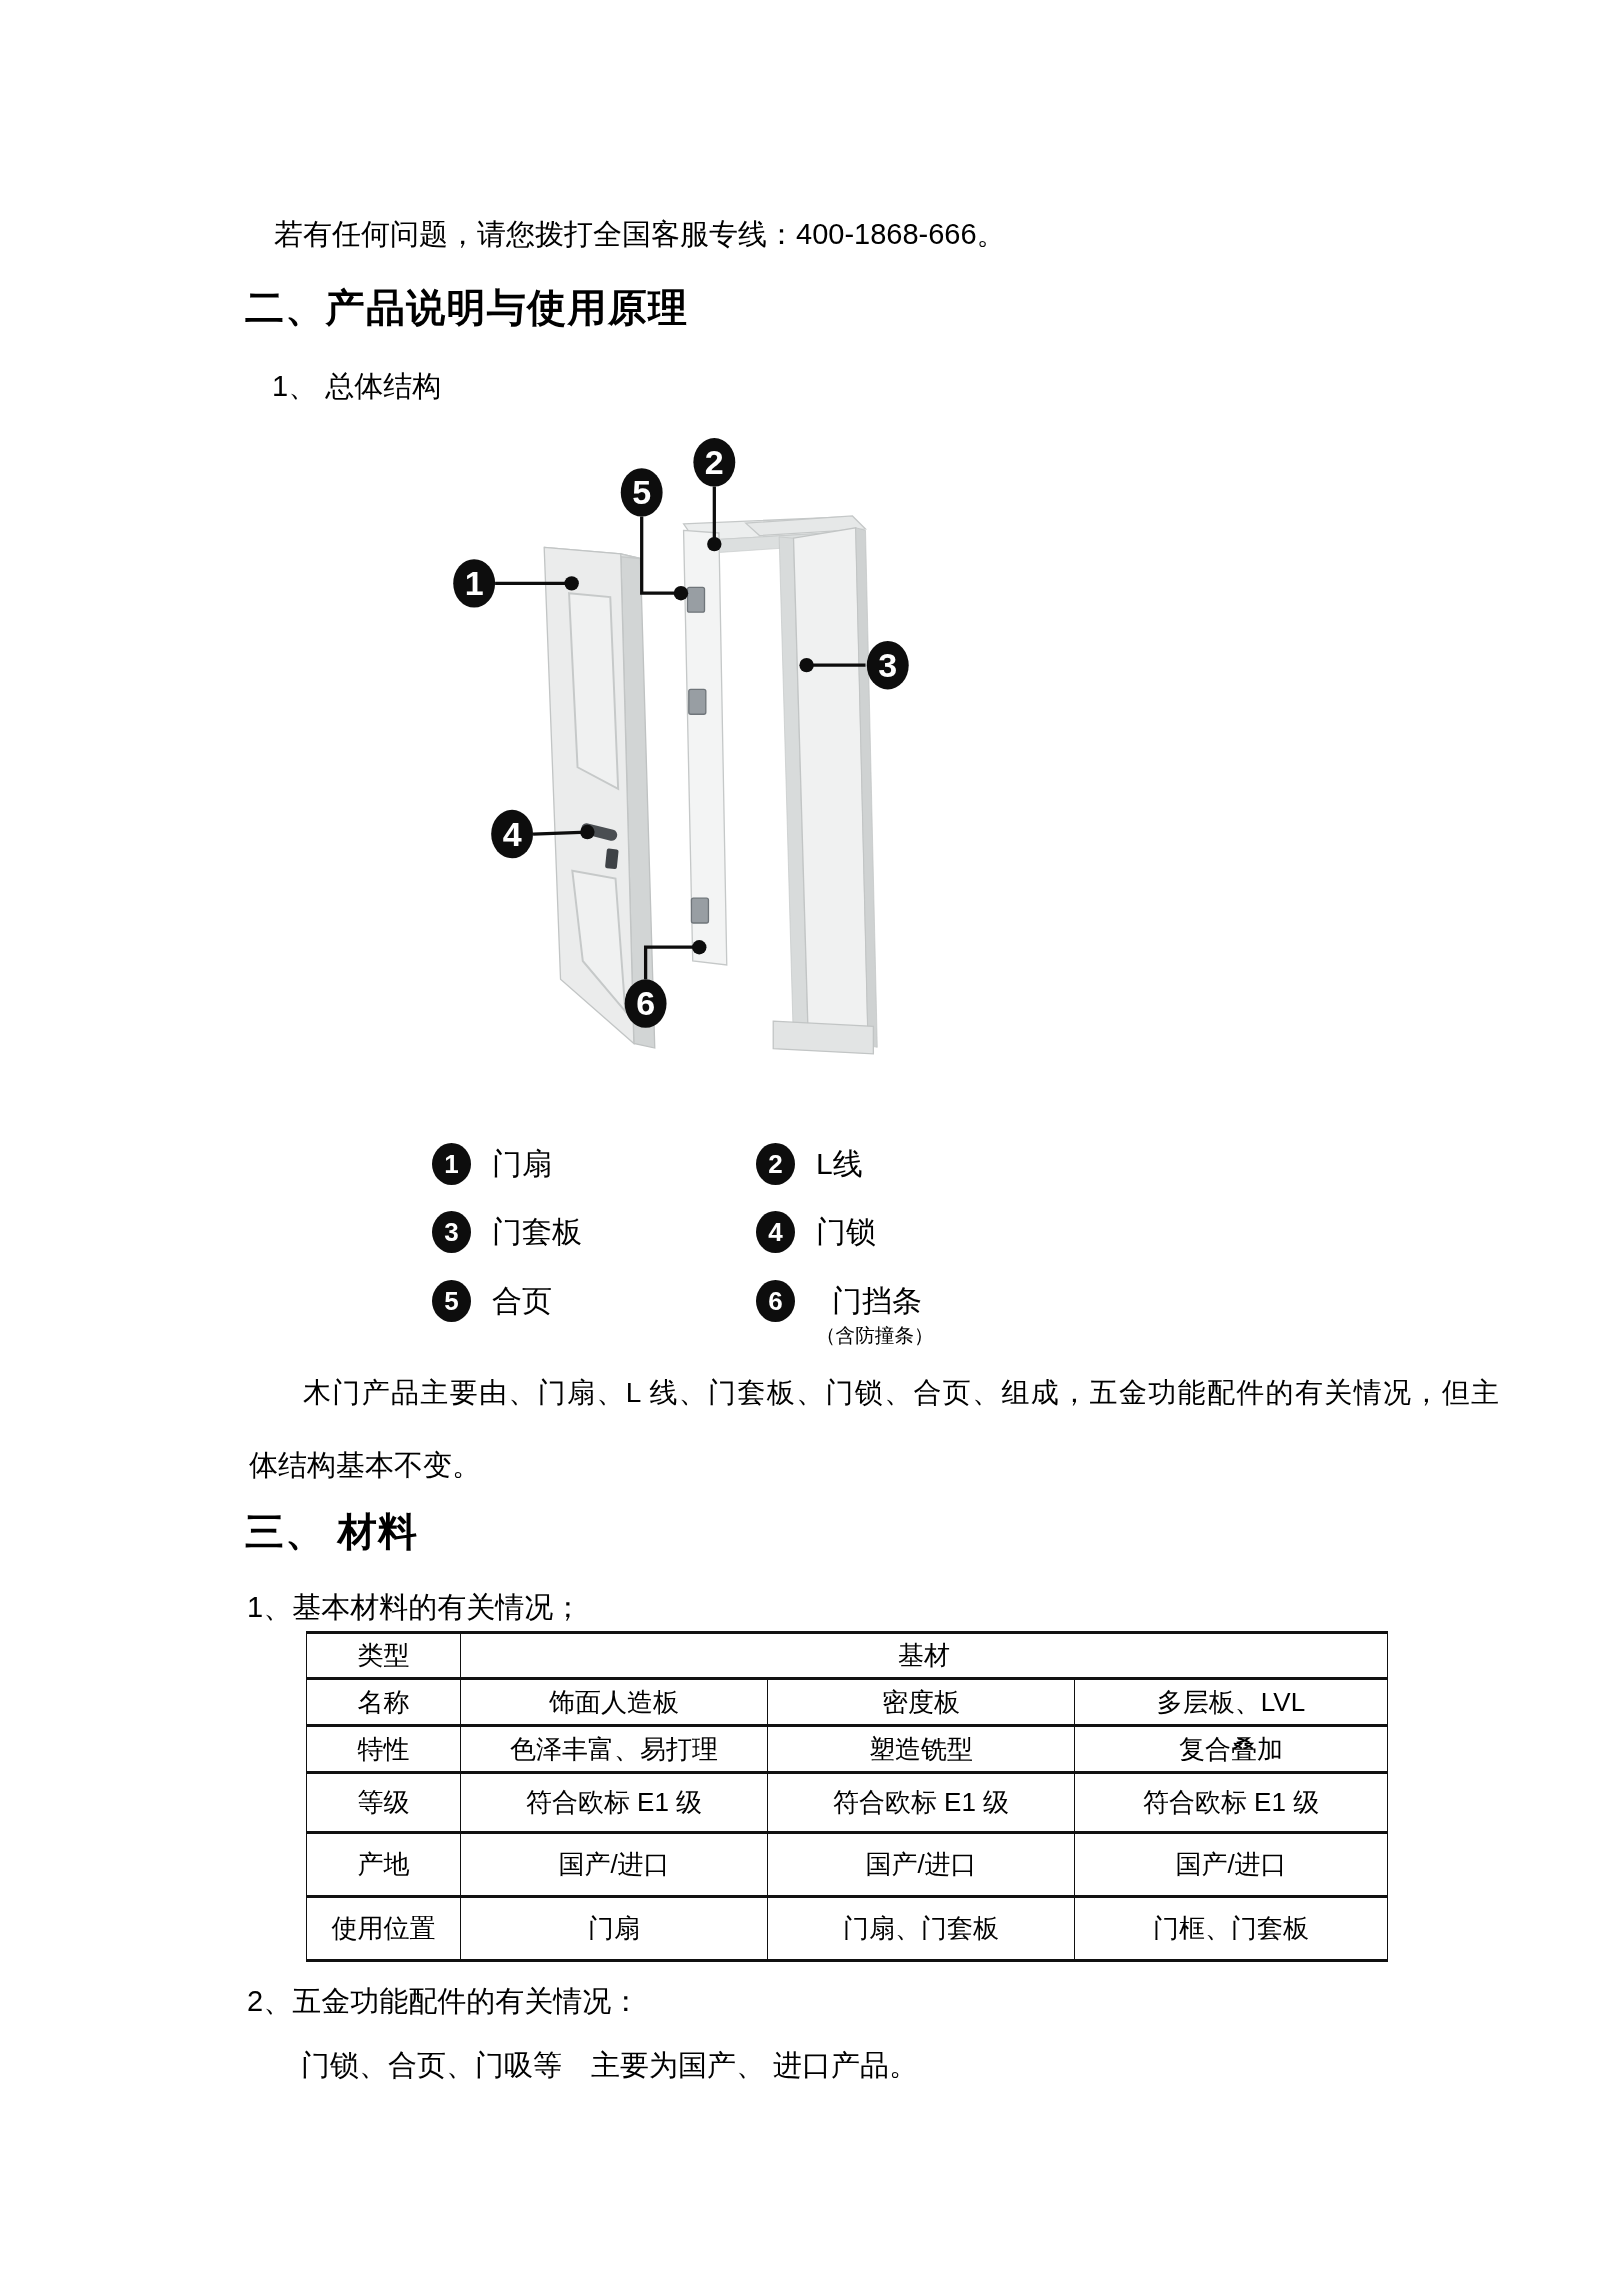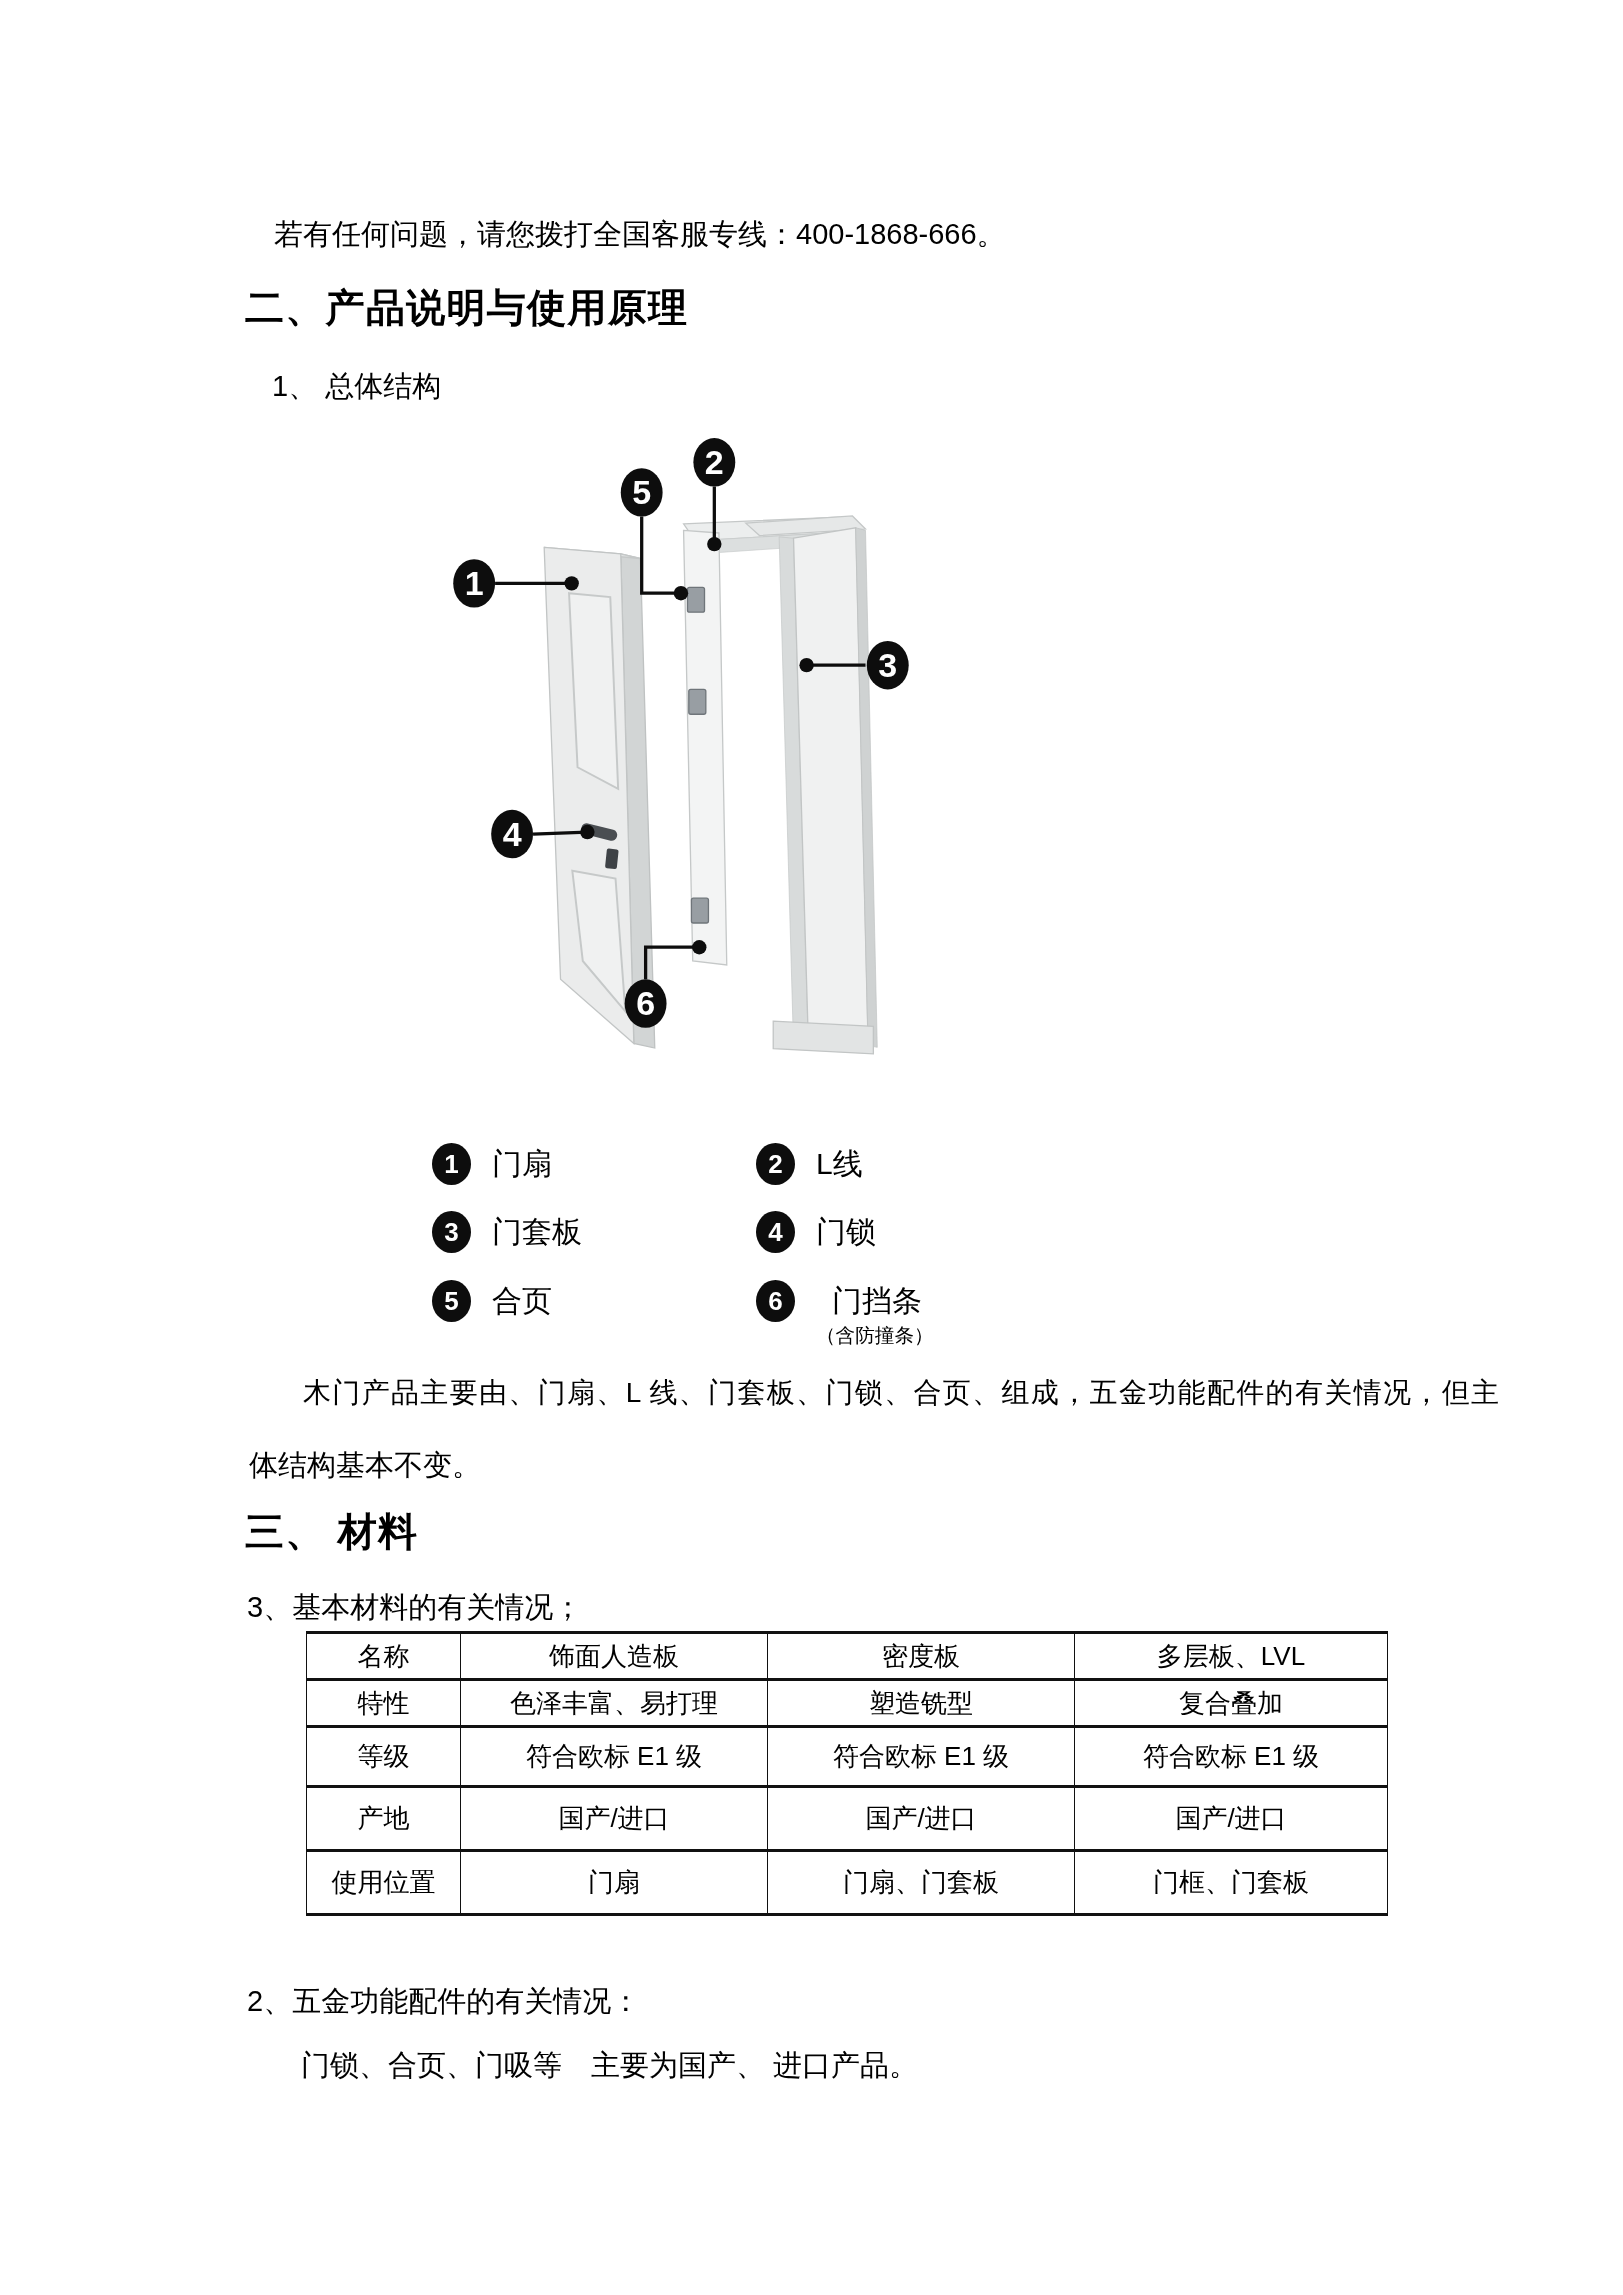--- a/index.html
+++ b/index.html
@@ -148,30 +148,34 @@
       <div class="legend-label tall">门挡条</div>
       <div class="legend-sub">（含防撞条）</div>
     </div>
   </div>
 
   <div class="abs body-text para-line1">木门产品主要由、门扇、L 线、门套板、门锁、合页、组成，五金功能配件的有关情况，但主</div>
   <div class="abs body-text" style="left:249px;top:1447px;">体结构基本不变。</div>
 
   <div class="abs h-major" style="left:245px;top:1505px;">三、 材料</div>
 
-  <div class="abs body-text" style="left:247px;top:1589px;">3、基本材料的有关情况；</div>
+  <div class="abs body-text" style="left:247px;top:1589px;">1、基本材料的有关情况；</div>
 
   <table class="mat">
     <colgroup>
       <col style="width:154px">
         <col style="width:307px">
         <col style="width:307px">
         <col style="width:313px">
     </colgroup>
     <tbody>
+        <tr style="height:46px">
+      <td>类型</td>
+      <td colspan="3">基材</td>
+    </tr>
     <tr style="height:47px">
       <td>名称</td>
       <td>饰面人造板</td>
       <td>密度板</td>
       <td>多层板、LVL</td>
     </tr>
     <tr style="height:47px">
       <td>特性</td>
       <td>色泽丰富、易打理</td>
       <td>塑造铣型</td>

